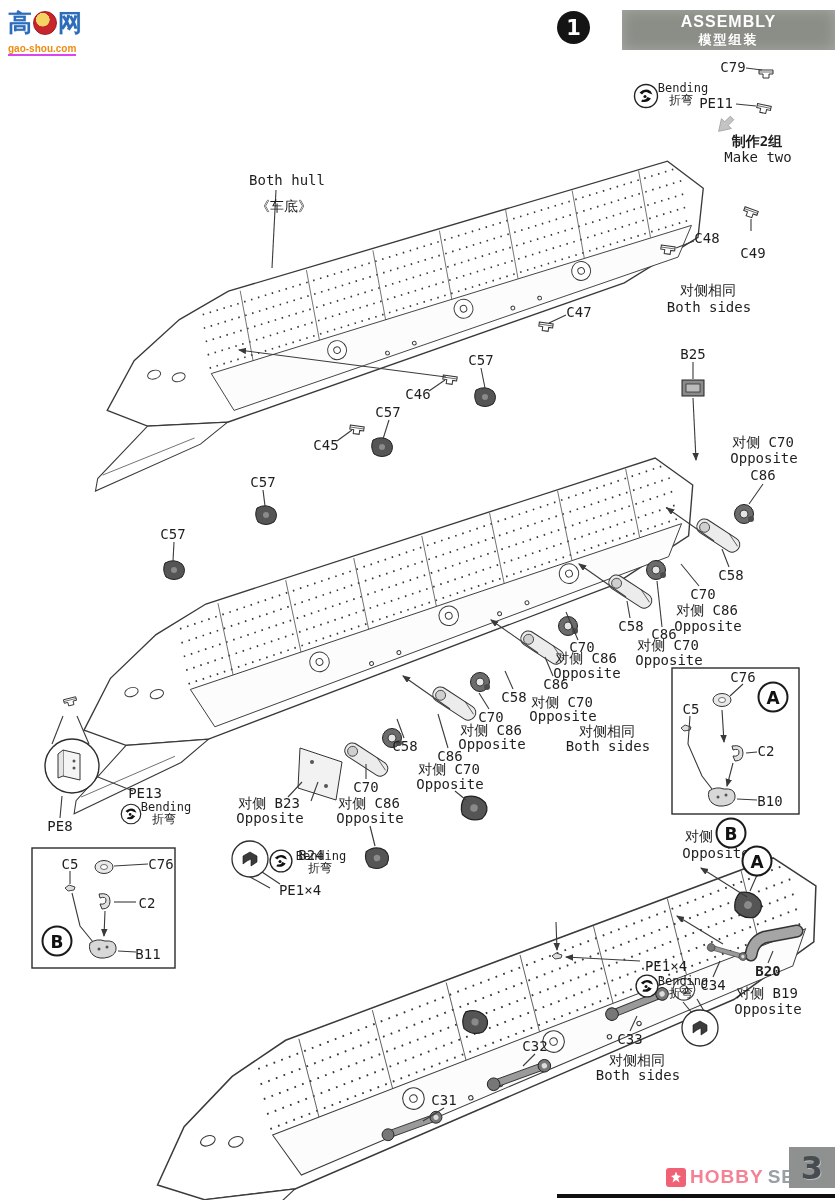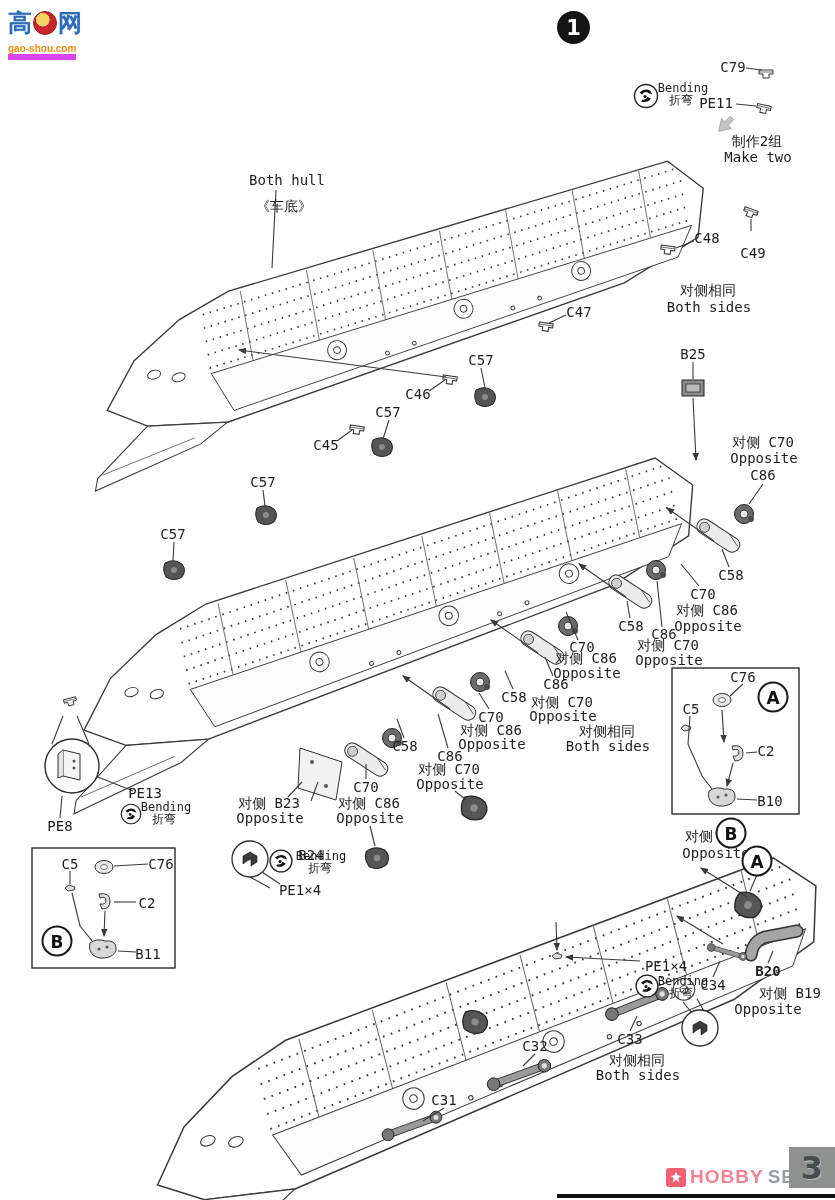--- a/index.html
+++ b/index.html
@@ -23,21 +23,21 @@
   .hdr .en{font:bold 16px "Liberation Sans",sans-serif;letter-spacing:1px;margin-top:3px;}
   .hdr .zh{font:bold 13px "DejaVu Sans",sans-serif;letter-spacing:2px;margin-top:0px;}
   
   .logo{position:absolute;left:8px;top:7px;z-index:7;line-height:1;}
   .logo .row{display:flex;align-items:center;gap:1px;}
   .logo .zi{font:bold 24px "DejaVu Sans",sans-serif;color:#2d6cb8;
             text-shadow:0 0 1px #9cc0e8;}
   .logo .ball{width:22px;height:22px;border-radius:50%;background:radial-gradient(circle at 40% 35%,#f5d264 0 34%,#c8242c 36%);
               border:1px solid #a01820;}
   .logo .dom{font:bold 10px "Liberation Sans",sans-serif;color:#ef8c12;margin-top:1px;
-             border-bottom:6px solid #d946ef;display:inline-block;padding-bottom:0px;letter-spacing:0px;}
+             border-bottom:2px solid #d946ef;display:inline-block;padding-bottom:0px;letter-spacing:0px;}
   
   .brand{position:absolute;left:666px;top:1166px;display:flex;align-items:center;gap:4px;
          z-index:8;opacity:.9;}
   .brand .ic{width:20px;height:19px;background:#ef5068;border-radius:3px;position:relative;}
   .brand .ic:before{content:"";position:absolute;left:5px;top:4px;width:10px;height:11px;
          background:#fff;clip-path:polygon(50% 0,65% 35%,100% 40%,72% 62%,85% 100%,50% 78%,15% 100%,28% 62%,0 40%,35% 35%);}
   .brand .t1{font:bold 19px "Liberation Sans",sans-serif;color:#f2758a;letter-spacing:1px;}
   .brand .t2{font:bold 19px "Liberation Sans",sans-serif;color:#8f969b;letter-spacing:1px;}
   .pnum{position:absolute;left:789px;top:1147px;width:46px;height:41px;background:#8e918f;
         display:flex;align-items:center;justify-content:center;z-index:8;
@@ -302,21 +302,21 @@
     <g transform="translate(725,125) rotate(225)">
       <path d="M0,-9 L7,2 L2.5,2 L2.5,10 L-2.5,10 L-2.5,2 L-7,2 Z" fill="#c4c4c4" stroke="#9e9e9e" stroke-width="0.8"></path>
     </g>
   </svg>
 
   <div id="callouts">
       <div class="co" style="left: 733px; top: 67px;">C79</div>
       <div class="co" style="left: 683px; top: 88px; font-size: 12px;">Bending</div>
       <div class="co" style="left: 681px; top: 100px; font-size: 12px;">折弯</div>
       <div class="co" style="left: 716px; top: 103px;">PE11</div>
-      <div class="co" style="left: 757px; top: 142px;">制作2组</div>
+      <div class="co" style="left: 757px; top: 142px; font-weight: bold;">制作2组</div>
       <div class="co" style="left: 758px; top: 157px;">Make two</div>
       <div class="co" style="left: 284px; top: 163px; margin-top: 44px;">《车底》</div>
       <div class="co" style="left: 287px; top: 180px;">Both hull</div>
       <div class="co" style="left: 753px; top: 253px;">C49</div>
       <div class="co" style="left: 707px; top: 238px;">C48</div>
       <div class="co" style="left: 708px; top: 291px;">对侧相同</div>
       <div class="co" style="left: 709px; top: 307px;">Both sides</div>
       <div class="co" style="left: 579px; top: 312px;">C47</div>
       <div class="co" style="left: 693px; top: 354px;">B25</div>
       <div class="co" style="left: 481px; top: 360px;">C57</div>
@@ -369,21 +369,21 @@
       <div class="co" style="left: 691px; top: 709px;">C5</div>
       <div class="co" style="left: 766px; top: 751px;">C2</div>
       <div class="co" style="left: 770px; top: 801px; text-align: right;">B10</div>
       <div class="co" style="left: 699px; top: 837px;">对侧</div>
       <div class="co" style="left: 716px; top: 853px;">Opposite</div>
       <div class="co" style="left: 666px; top: 966px;">PE1×4</div>
       <div class="co" style="left: 683px; top: 981px; font-size: 12px;">Bending</div>
       <div class="co" style="left: 681px; top: 993px; font-size: 12px;">折弯</div>
       <div class="co" style="left: 713px; top: 985px;">C34</div>
       <div class="co" style="left: 768px; top: 971px; font-weight: bold;">B20</div>
-      <div class="co" style="left: 790px; top: 994px; text-align: center;">对侧 B19</div>
+      <div class="co" style="left: 767px; top: 994px; text-align: center;">对侧 B19</div>
       <div class="co" style="left: 768px; top: 1009px;">Opposite</div>
       <div class="co" style="left: 630px; top: 1039px;">C33</div>
       <div class="co" style="left: 637px; top: 1061px;">对侧相同</div>
       <div class="co" style="left: 638px; top: 1075px;">Both sides</div>
       <div class="co" style="left: 535px; top: 1046px; text-align: right;">C32</div>
       <div class="co" style="left: 444px; top: 1100px;">C31</div>
       <div class="co" style="left: 70px; top: 864px;">C5</div>
       <div class="co" style="left: 161px; top: 864px;">C76</div>
       <div class="co" style="left: 147px; top: 903px;">C2</div>
       <div class="co" style="left: 148px; top: 954px;">B11</div>
@@ -397,20 +397,24 @@
     <div class="row">
       <span class="zi">高</span>
       <span class="ball"></span>
       <span class="zi">网</span>
     </div>
     <span class="dom">gao-shou.com</span>
   </div>
 
   <div class="step">1</div>
 
+  <div class="hdr">
+    <div class="en">ASSEMBLY</div>
+    <div class="zh">模型组装</div>
+  </div>
 
   <div class="brand">
     <span class="ic"></span>
     <span class="t1">HOBBY</span>
     <span class="t2">SEARCH</span>
   </div>
 
   <div class="pnum">3</div>
   <div class="rule"></div>
 

